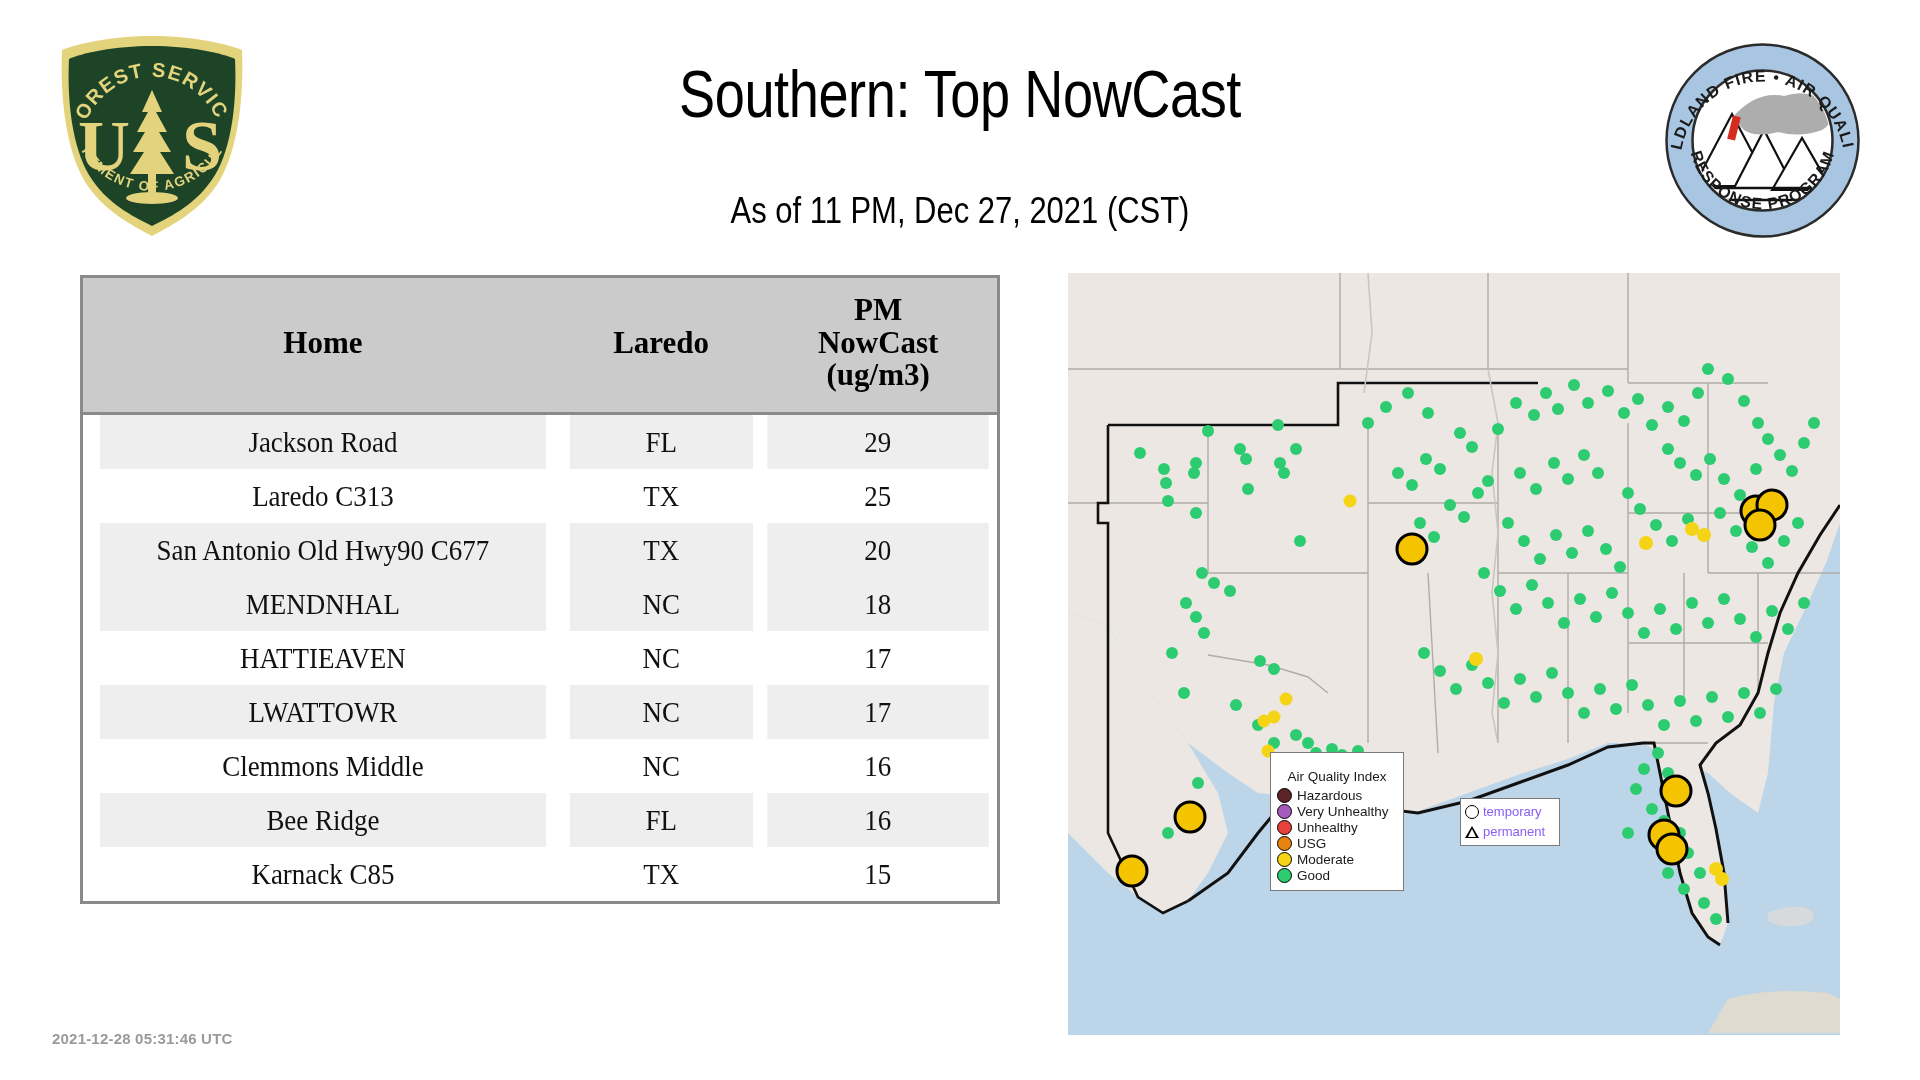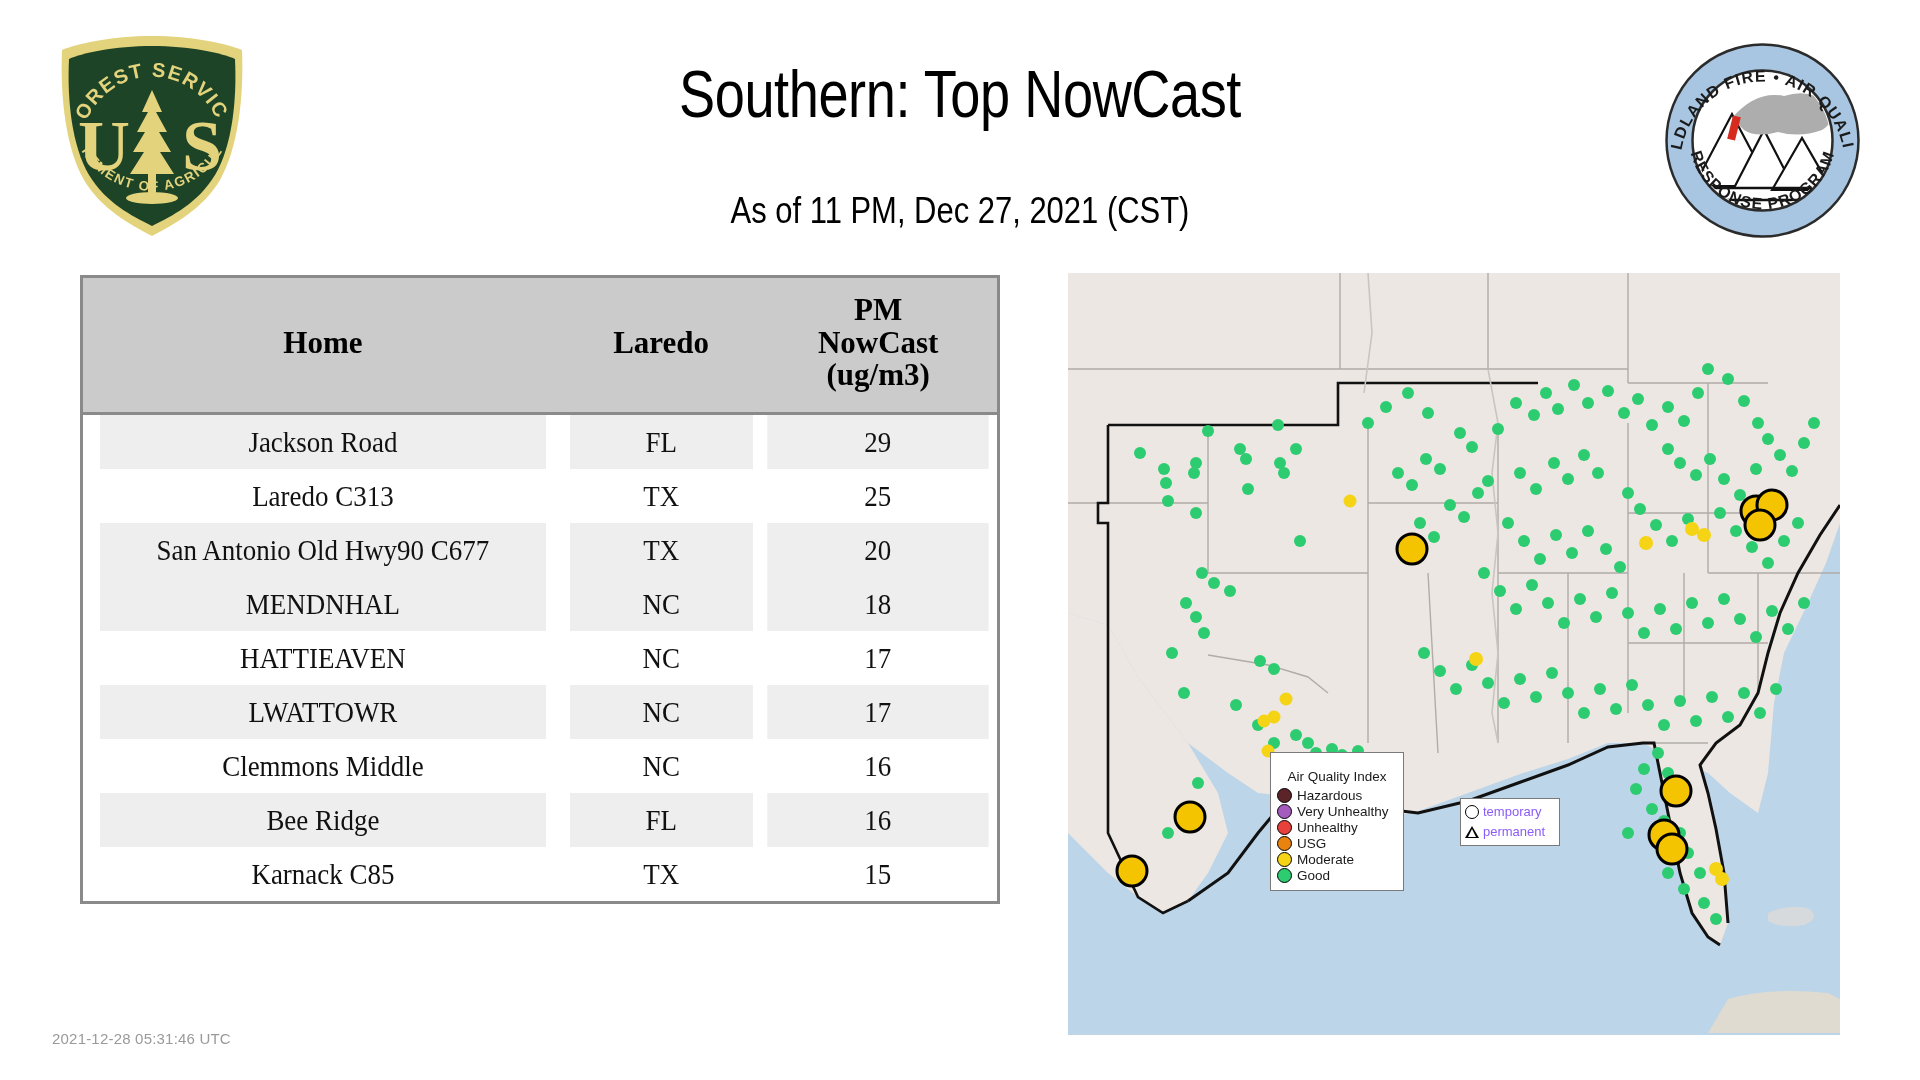--- a/index.html
+++ b/index.html
@@ -23,21 +23,21 @@
   }
   .page-subtitle {
     position: absolute; left: 0; top: 190px; width: 1920px;
     text-align: center;
     font-size: 36px; font-weight: 400; color: #000;
     transform: scaleX(0.86); transform-origin: center top;
     white-space: nowrap;
   }
   .footer-ts {
     position: absolute; left: 52px; top: 1030px;
-    font-size: 15px; color: #9a9a9a; letter-spacing: .2px;
+    font-size: 15px; color: #9a9a9a; letter-spacing: .2px; font-weight: bold;
   }
 
   
   .fs-logo { position: absolute; left: 52px; top: 28px; width: 200px; height: 215px; }
 
   
   .wf-logo { position: absolute; left: 1660px; top: 38px; width: 205px; height: 205px; }
 
   
   .table-wrap {

